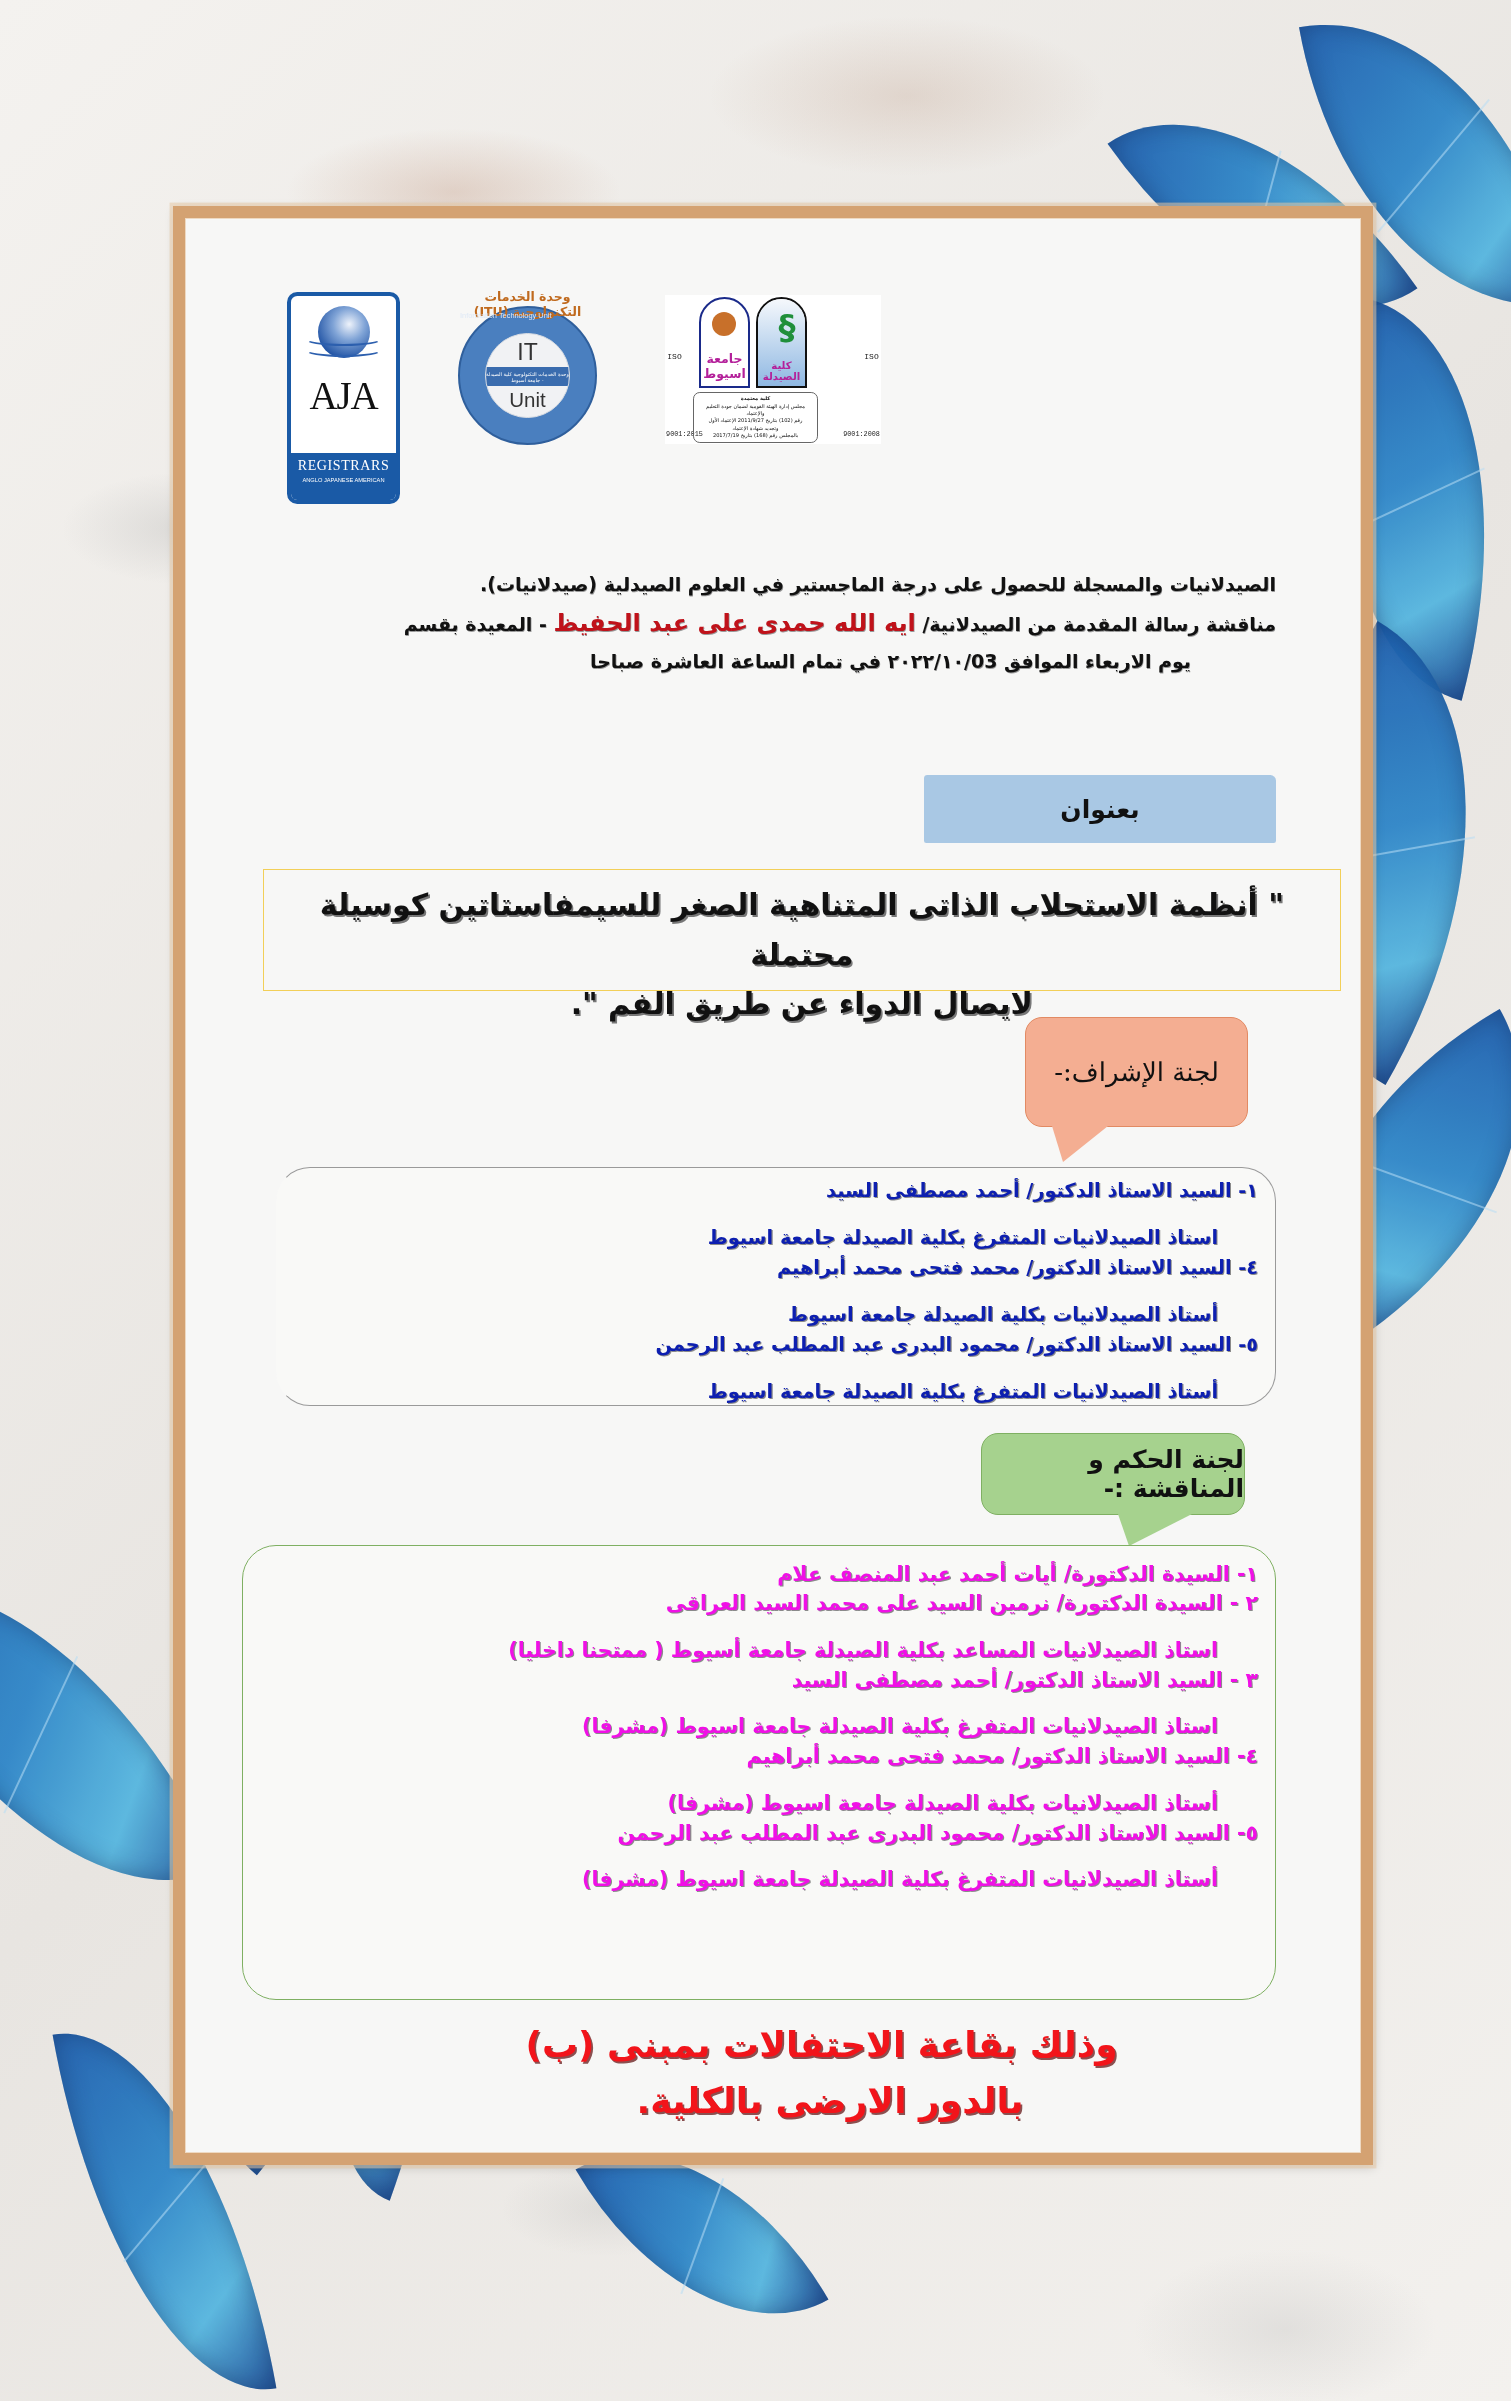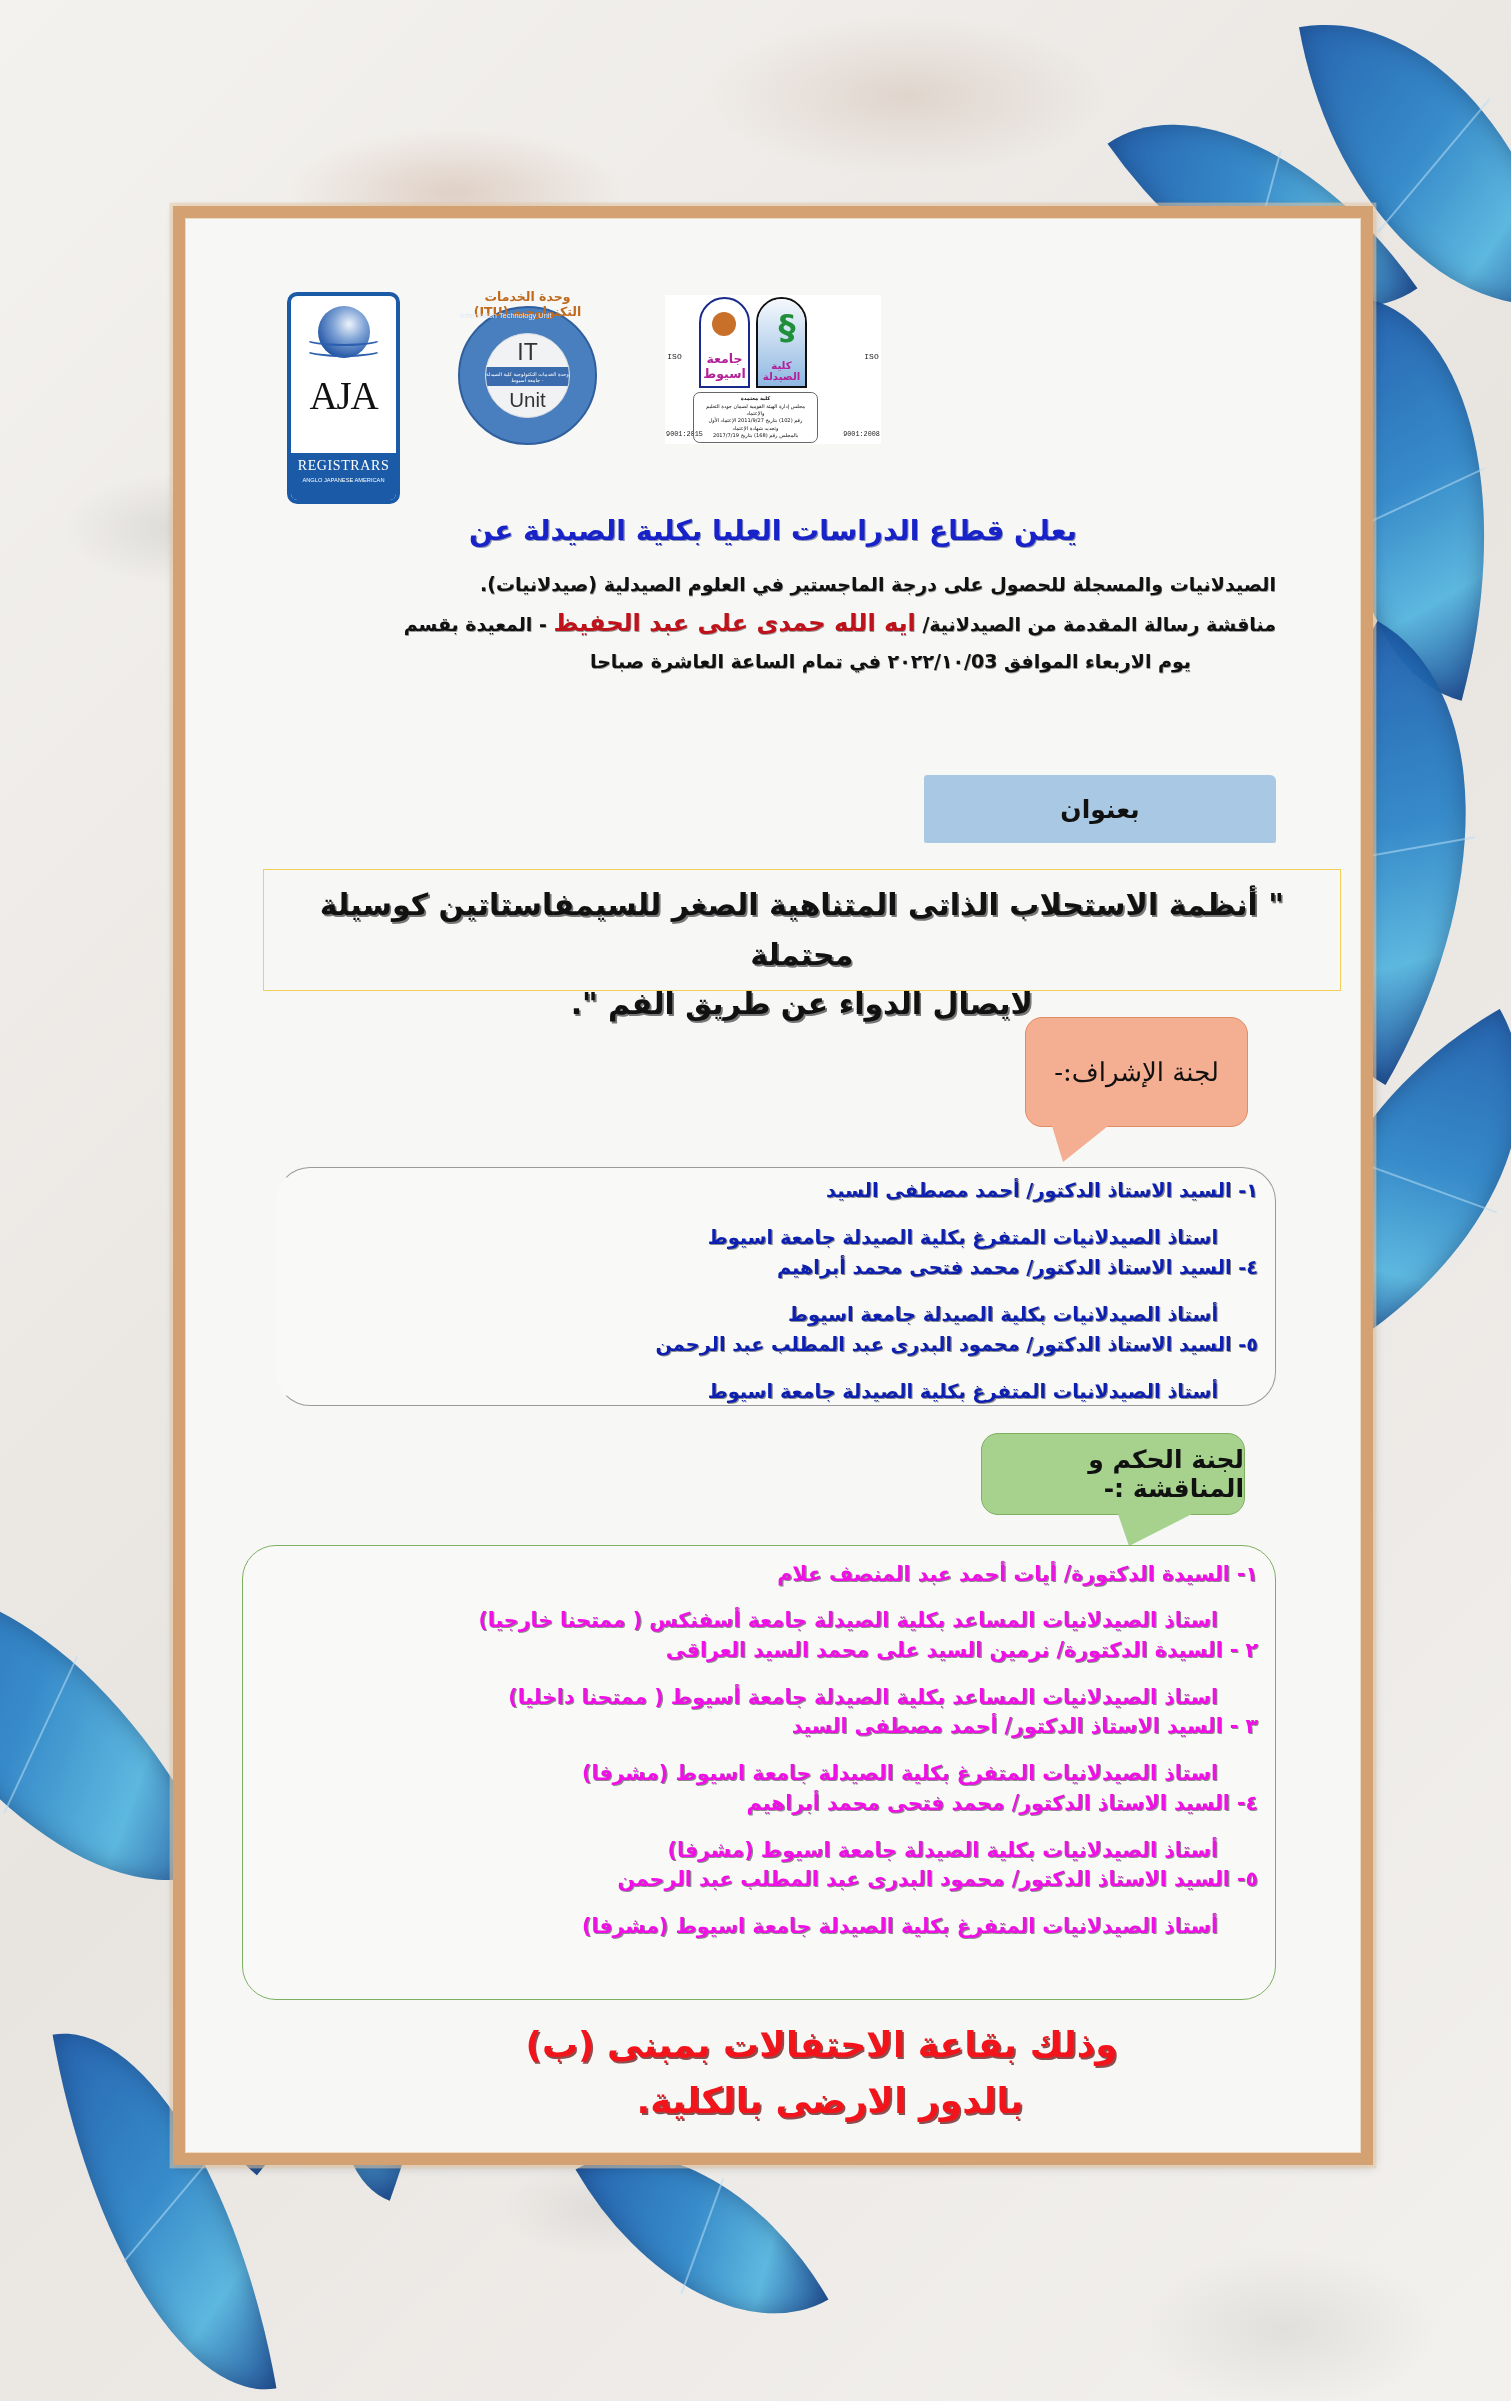--- a/index.html
+++ b/index.html
@@ -286,21 +286,20 @@
       <div class="uni-caption rtl">
         <div style="font-weight:bold;">كلية معتمدة</div>
         <div>مجلس إدارة الهيئة القومية لضمان جودة التعليم والإعتماد</div>
         <div>رقم (102) بتاريخ 2011/9/27 الإعتماد الأول</div>
         <div>وتجديد شهادة الإعتماد</div>
         <div>بالمجلس رقم (168) بتاريخ 2017/7/19</div>
       </div>
     </div>
   </div>
 
-  <div class="heading-main rtl">يعلن قطاع الدراسات العليا بكلية الصيدلة عن</div>
 
   <div class="intro rtl">
     <span class="intro-line l2">الصيدلانيات والمسجلة للحصول على درجة الماجستير في العلوم الصيدلية (صيدلانيات).</span>
     <span class="intro-line">
       <span>مناقشة رسالة المقدمة من الصيدلانية/ </span><span class="candidate">ايه الله حمدى على عبد الحفيظ</span><span> - المعيدة بقسم</span>
     </span>
     <span class="intro-line l3">يوم الاربعاء الموافق ٢٠٢٢/١٠/03 في تمام الساعة العاشرة صباحا</span>
   </div>
 
   <div class="title-label-box rtl">بعنوان</div>
@@ -315,21 +314,20 @@
     <span class="list-line sub">استاذ الصيدلانيات المتفرغ بكلية الصيدلة  جامعة اسيوط</span>
     <span class="list-line">٤- السيد الاستاذ الدكتور/ محمد فتحى محمد أبراهيم</span>
     <span class="list-line sub">أستاذ الصيدلانيات  بكلية الصيدلة  جامعة اسيوط</span>
     <span class="list-line">٥- السيد الاستاذ الدكتور/ محمود البدرى عبد المطلب عبد الرحمن</span>
     <span class="list-line sub">أستاذ الصيدلانيات المتفرغ  بكلية الصيدلة جامعة اسيوط</span>
   </div>
 
   <div class="bubble bubble-examining rtl">لجنة الحكم و المناقشة :-</div>
   <div class="list-box list-examining rtl">
     <span class="list-line">١- السيدة الدكتورة/ أيات أحمد عبد المنصف علام</span>
-    <span class="list-line sub">استاذ الصيدلانيات المساعد بكلية الصيدلة جامعة أسفنكس ( ممتحنا  خارجيا)</span>
     <span class="list-line">٢ - السيدة الدكتورة/ نرمين السيد على محمد السيد العراقى</span>
     <span class="list-line sub">استاذ الصيدلانيات المساعد بكلية الصيدلة جامعة أسيوط ( ممتحنا داخليا)</span>
     <span class="list-line">٣ - السيد الاستاذ الدكتور/ أحمد مصطفى السيد</span>
     <span class="list-line sub">استاذ الصيدلانيات المتفرغ بكلية الصيدلة  جامعة اسيوط (مشرفا)</span>
     <span class="list-line">٤- السيد الاستاذ الدكتور/ محمد فتحى محمد أبراهيم</span>
     <span class="list-line sub">أستاذ الصيدلانيات  بكلية الصيدلة  جامعة اسيوط (مشرفا)</span>
     <span class="list-line">٥- السيد الاستاذ الدكتور/ محمود البدرى عبد المطلب عبد الرحمن</span>
     <span class="list-line sub">أستاذ الصيدلانيات المتفرغ  بكلية الصيدلة جامعة اسيوط (مشرفا)</span>
   </div>
 

